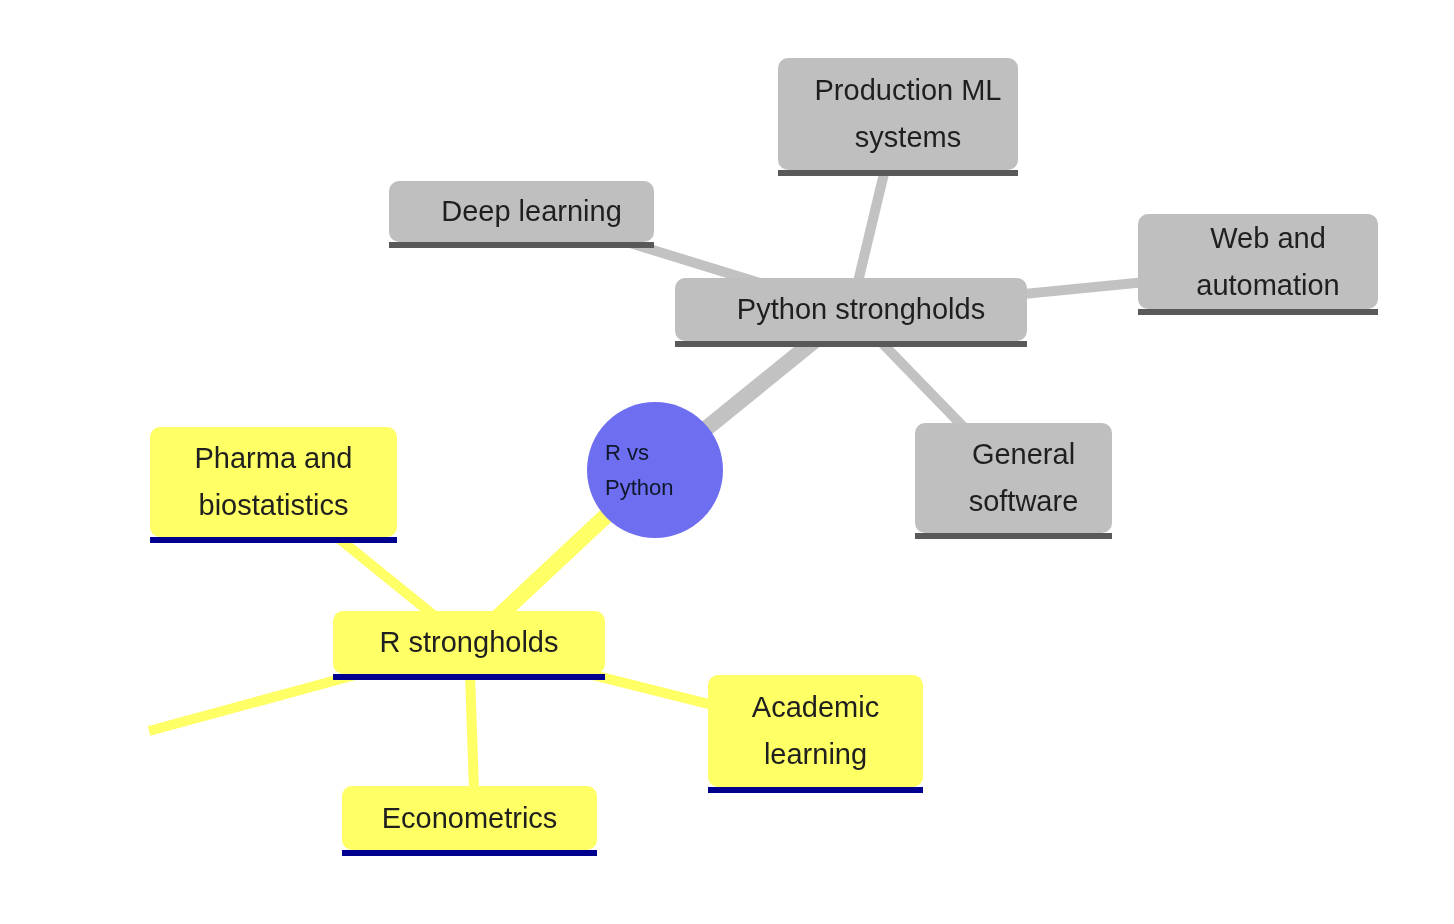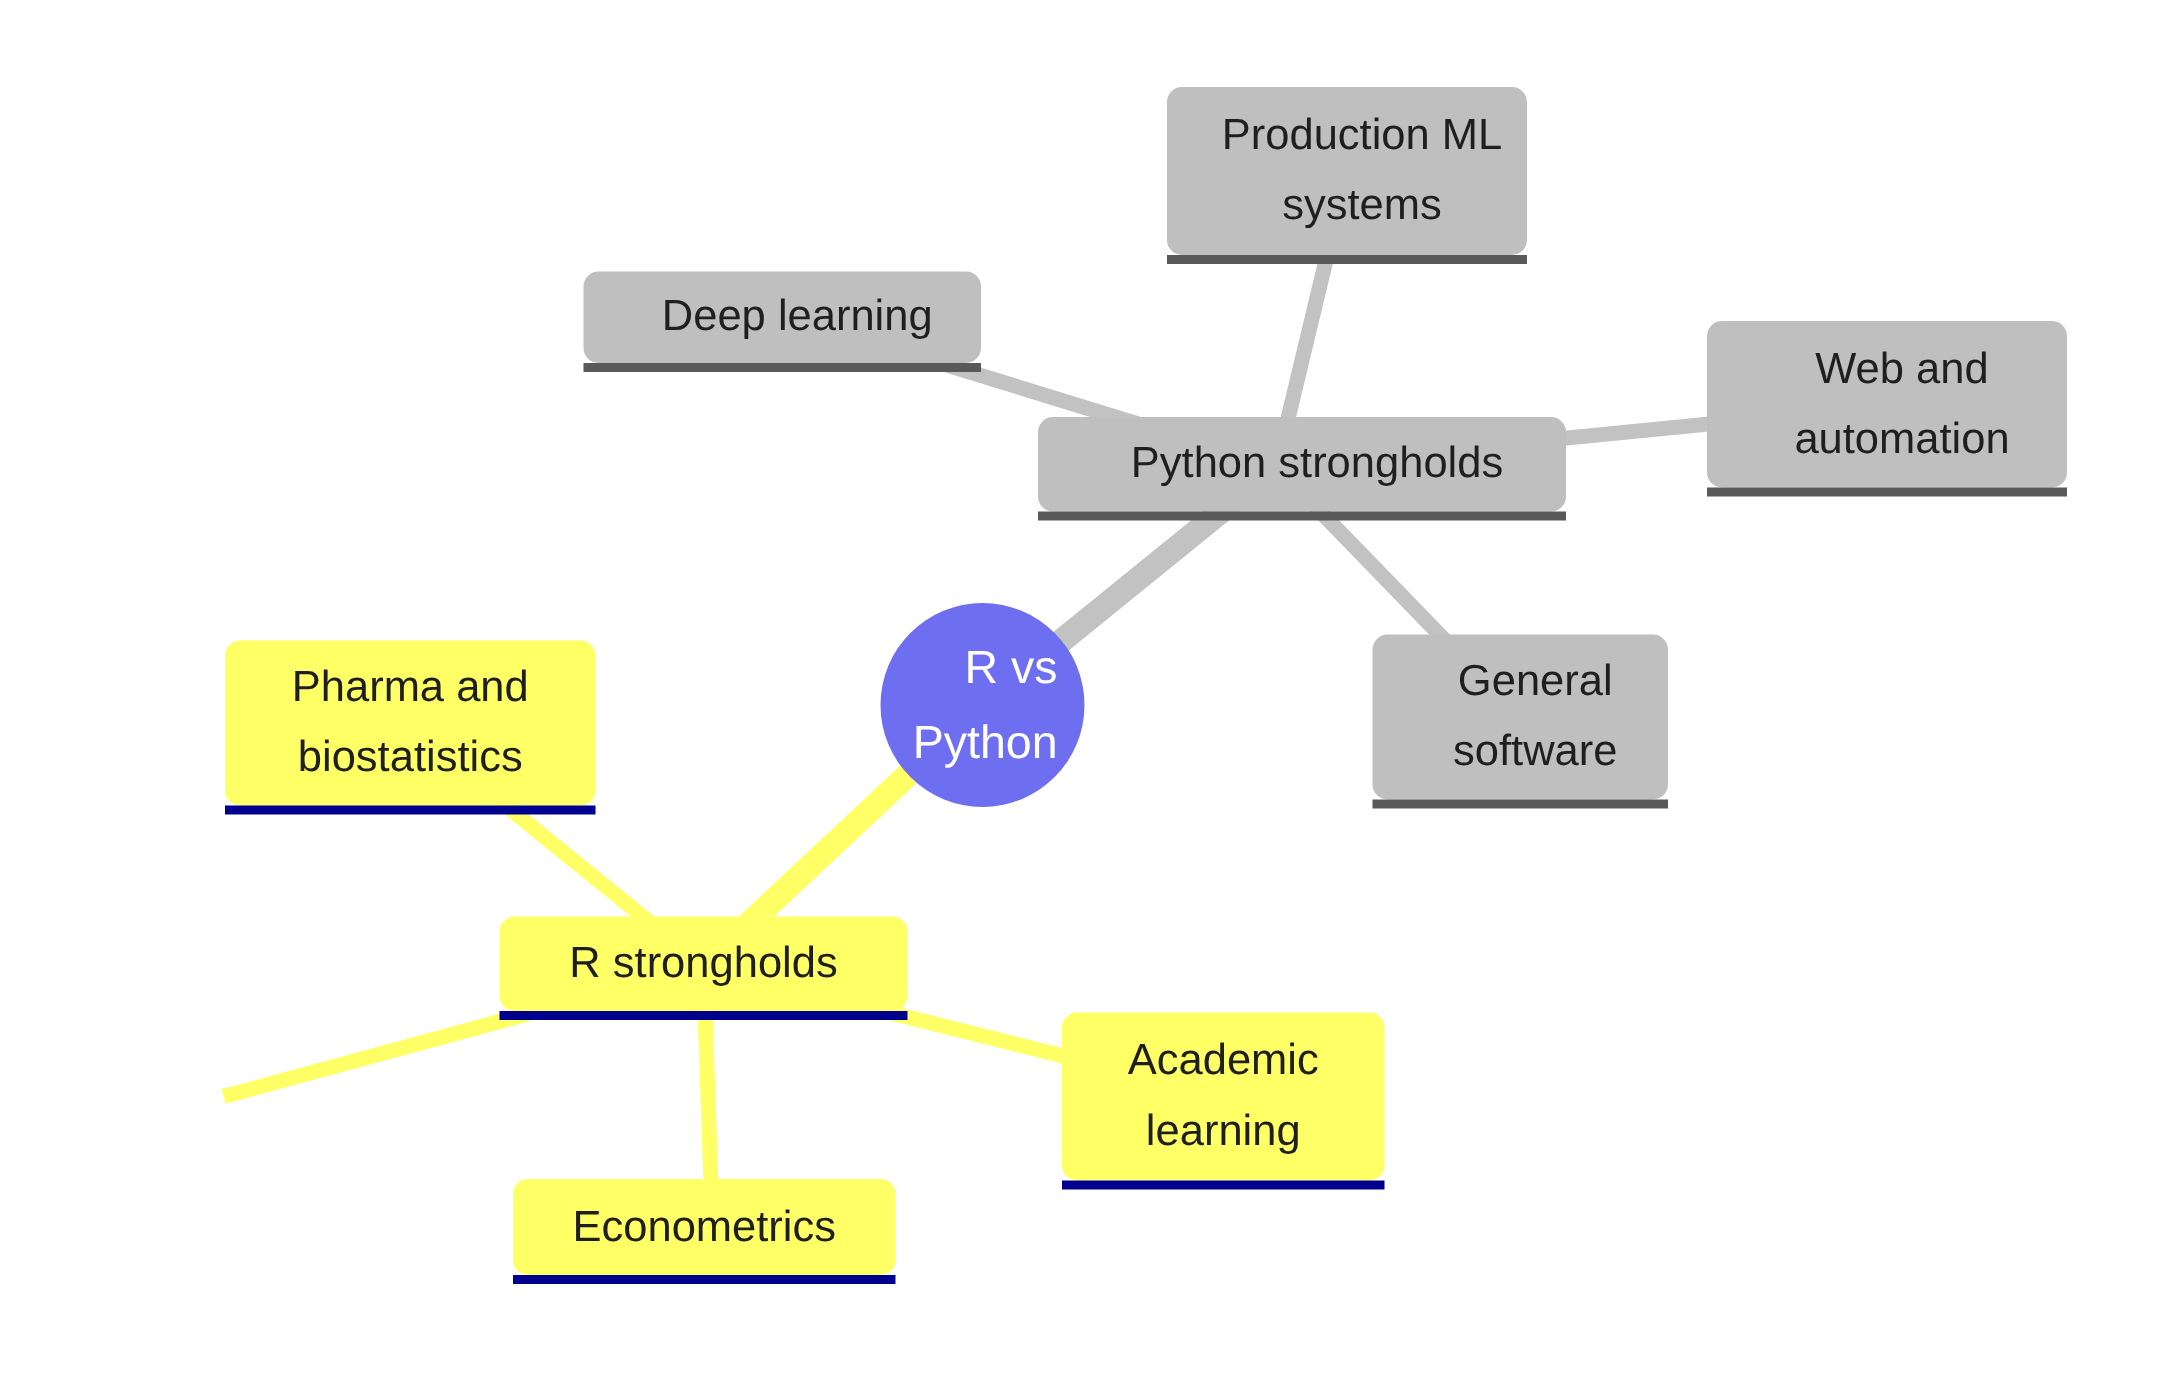--- a/index.html
+++ b/index.html
@@ -44,24 +44,24 @@
   .yellow .bar { background: #00008f; }
   .center-node {
     position: absolute;
     width: 136px;
     height: 136px;
     border-radius: 50%;
     background: #6e6ef0;
     display: flex;
     align-items: center;
     justify-content: center;
-    text-align: right;
-    font-size: 31px;
+    text-align: left;
+    font-size: 22px;
     line-height: 1.6;
-    color: #ffffff;
+    color: #0f172a;
     padding: 0 18px;
     box-sizing: border-box;
   }
 </style>
 </head>
 <body>
 
 <div class="stage">
 
   <svg class="links" viewBox="0 0 1454 924" xmlns="http://www.w3.org/2000/svg">
@@ -82,26 +82,26 @@
   <div class="node gray" style="left:778px; top:58px; width:240px; height:118px;">
     <div class="box">Production ML systems</div>
     <div class="bar"></div>
   </div>
 
   <div class="node gray" style="left:389px; top:181px; width:265px; height:67px;">
     <div class="box">Deep learning</div>
     <div class="bar"></div>
   </div>
 
-  <div class="node gray" style="left:1138px; top:214px; width:240px; height:117px;align-items:flex-end;">
+  <div class="node gray" style="left:1138px; top:214px; width:240px; height:101px;align-items:flex-end;">
     <div class="box">Web and automation</div>
     <div class="bar"></div>
   </div>
 
-  <div class="node gray" style="left:692px; top:278px; width:352px; height:69px;">
+  <div class="node gray" style="left:675px; top:278px; width:352px; height:69px;">
     <div class="box">Python strongholds</div>
     <div class="bar"></div>
   </div>
 
   <div class="node gray" style="left:915px; top:423px; width:197px; height:116px;">
     <div class="box">General software</div>
     <div class="bar"></div>
   </div>
 
   <div class="center-node" style="left:587px; top:402px;">

